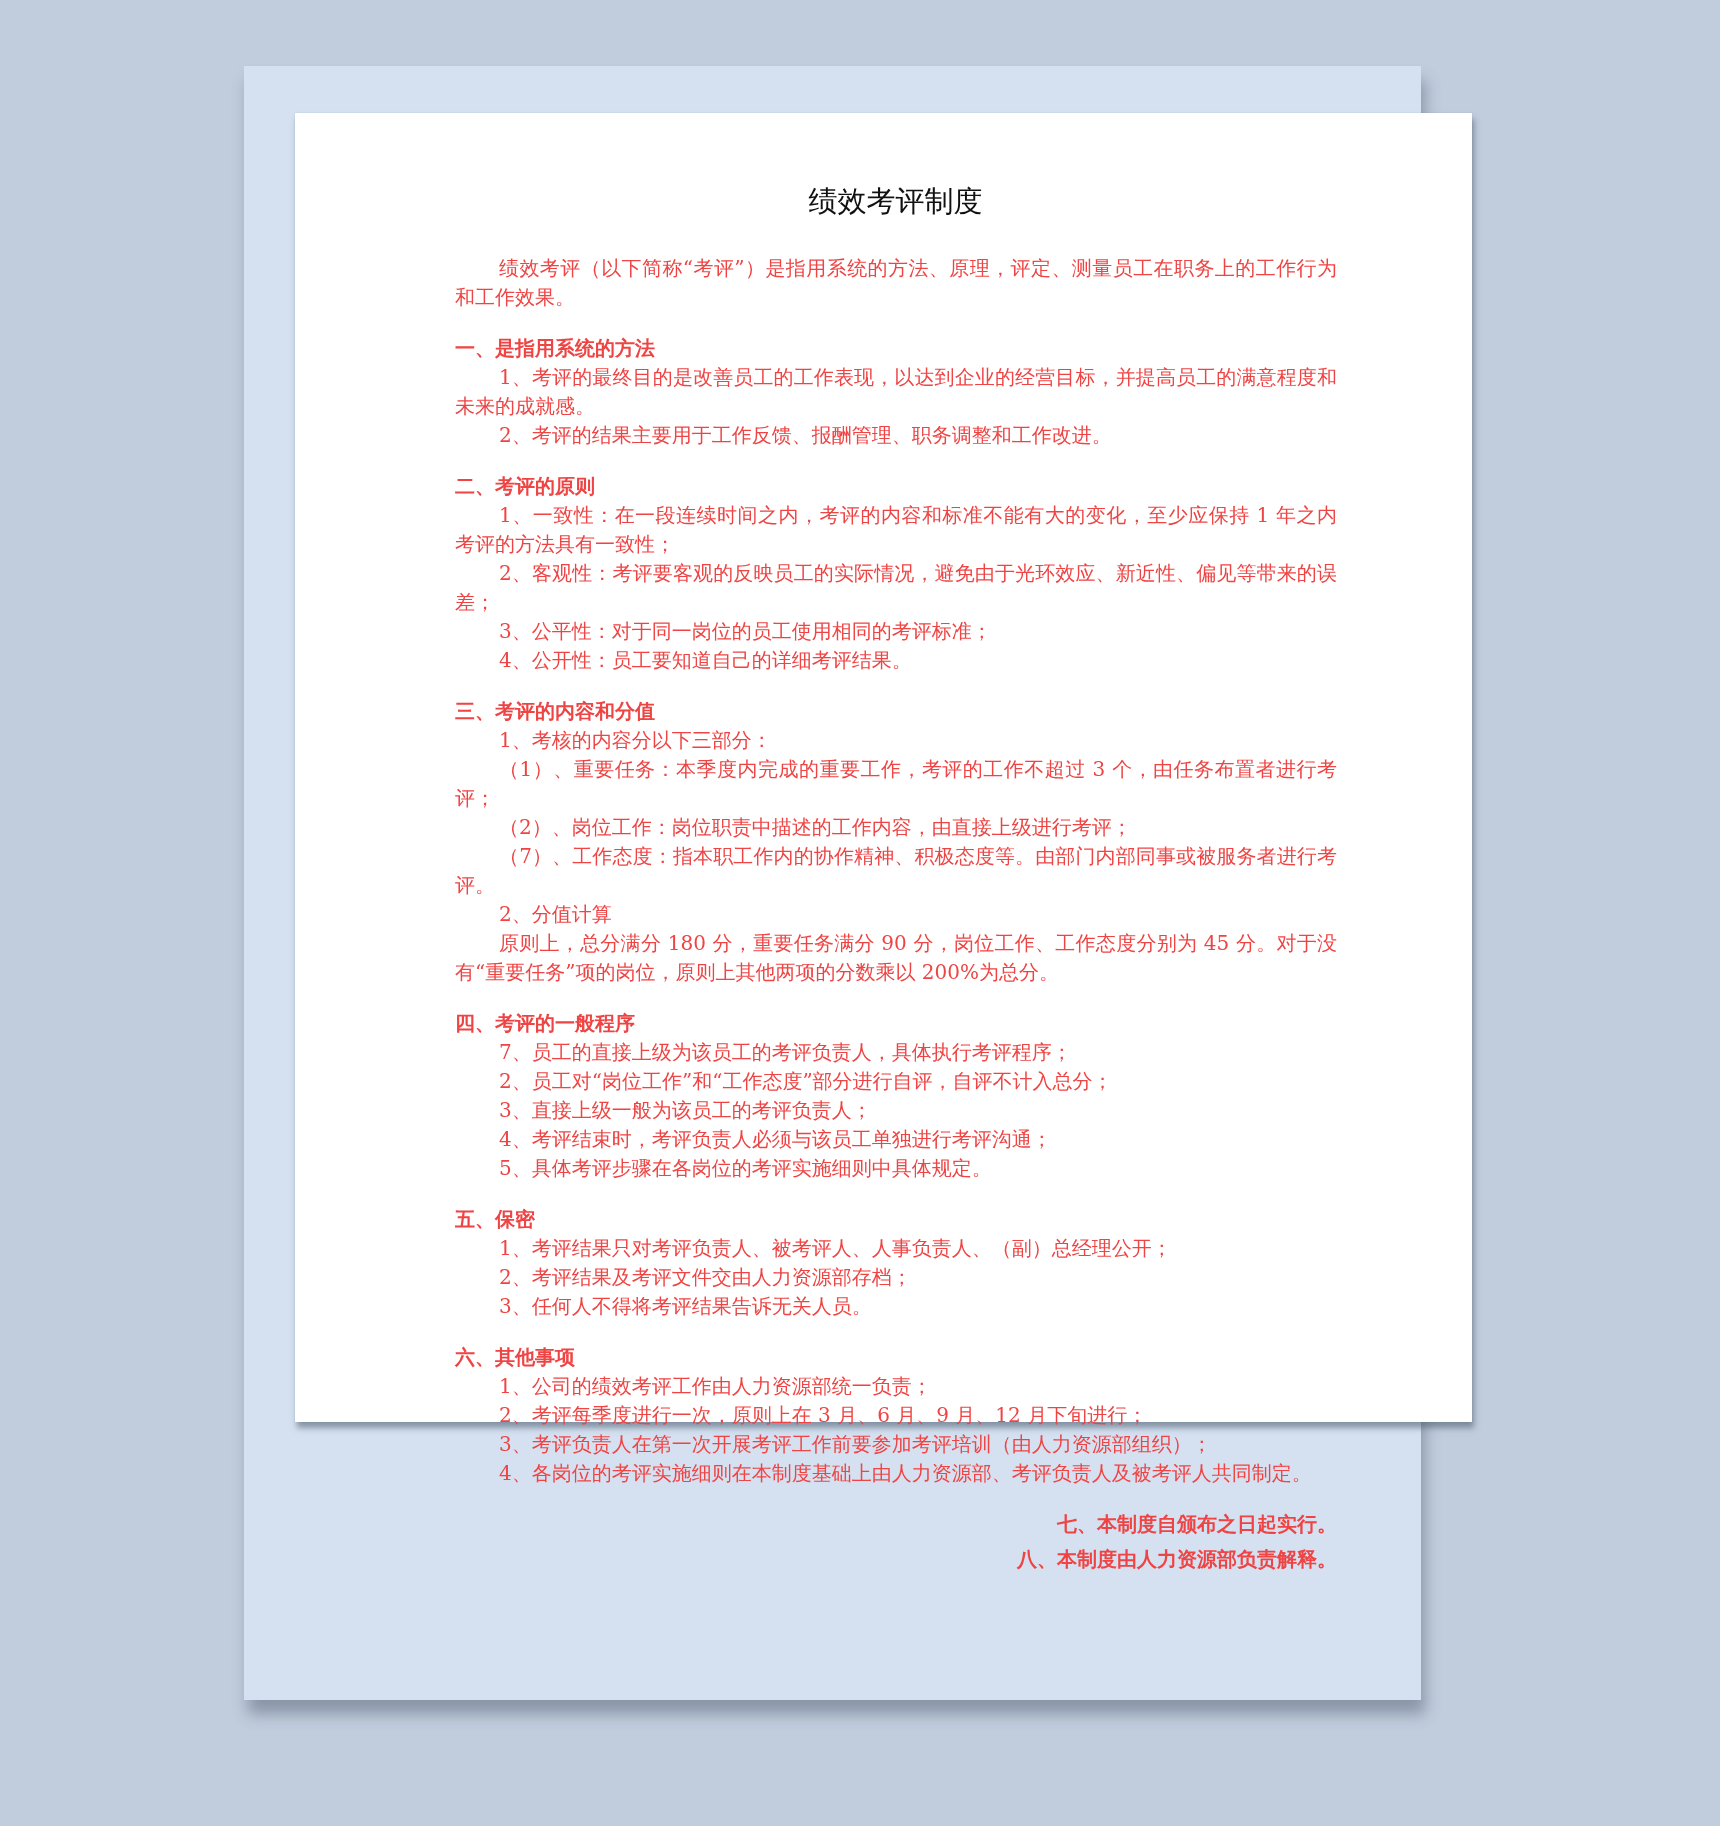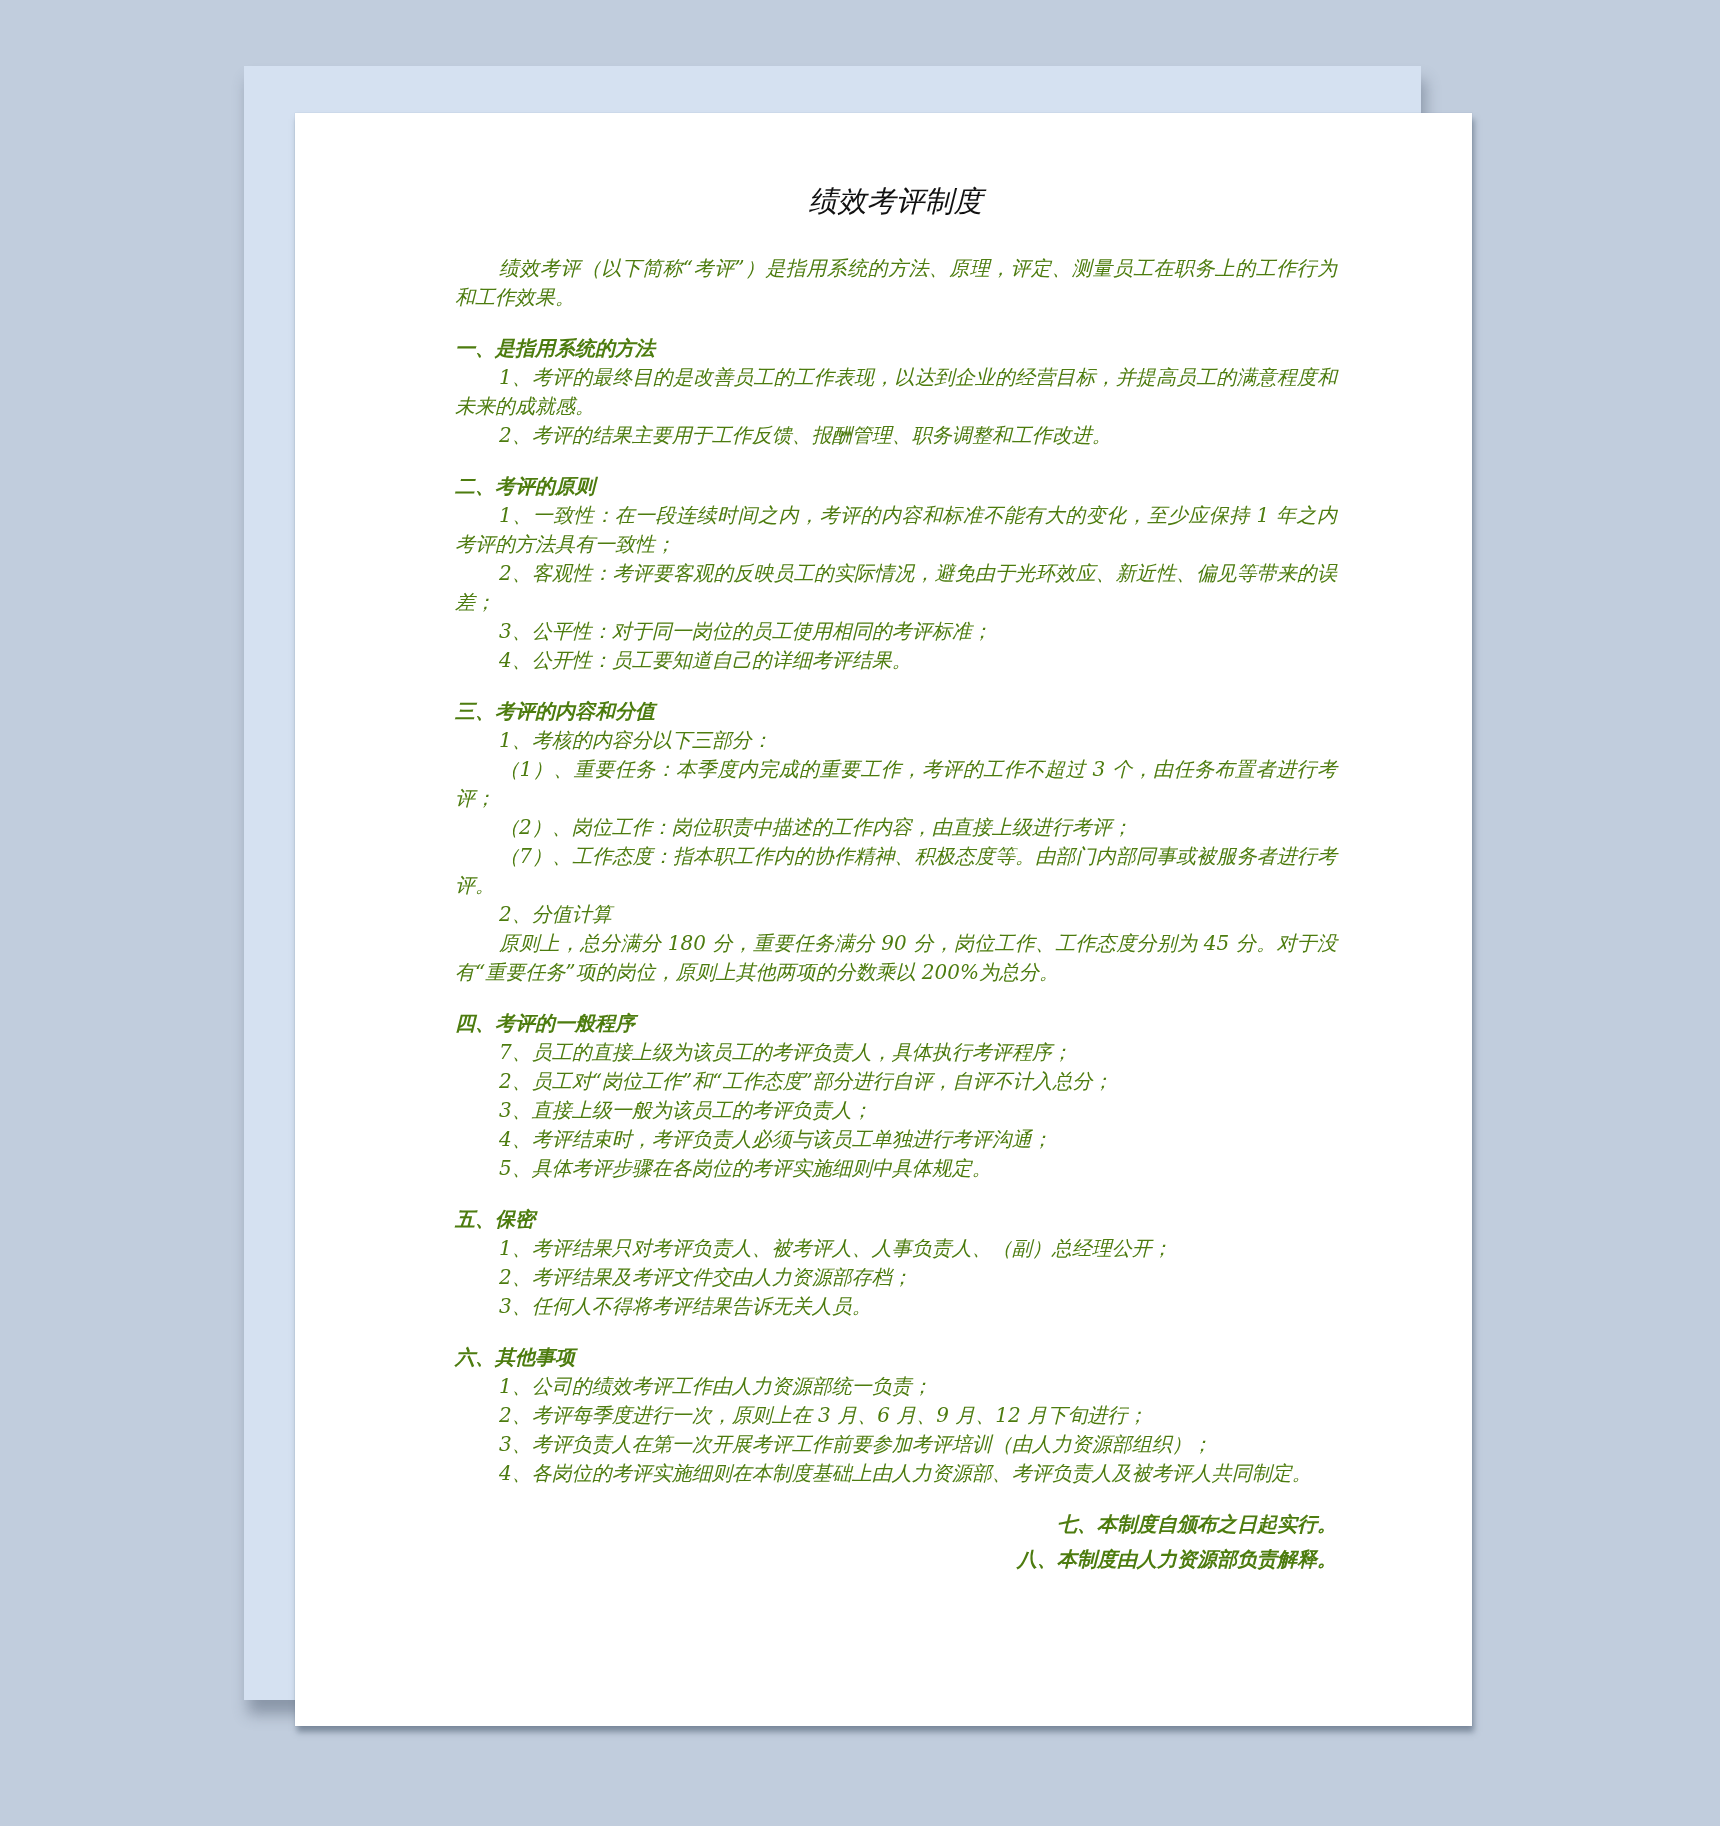--- a/index.html
+++ b/index.html
@@ -10,38 +10,37 @@
       font-family: "DejaVu Serif", "Liberation Serif", serif;
     }
     .back-page {
       position: absolute; left: 244px; top: 66px;
       width: 1177px; height: 1634px;
       background: #d5e1f1;
       box-shadow: 4px 14px 14px rgba(70, 85, 105, 0.45);
     }
     .front-page {
       position: absolute; left: 295px; top: 113px;
-      width: 1177px; height: 1613px;
+      width: 1177px; height: 1309px;
       background: #ffffff;
       box-shadow: 2px 6px 6px rgba(70, 85, 105, 0.55), 0 0 1px rgba(120,140,170,0.4);
-      font-style: italic;
     }
     .doc-title {
       position: absolute; left: 0; right: 0; top: 70px;
       text-align: center;
       font-size: 29px; line-height: 36px;
       color: #111;
       padding-left: 24px;
       letter-spacing: 0px;
     }
     .content {
       position: absolute; left: 160px; top: 141px;
       width: 882px;
       font-size: 20px; line-height: 29px;
-      color: #4d7c0f;
+      color: #ef4444;
     }
     .p {
       margin: 0; text-align: justify;
       text-justify: inter-character;
       white-space: normal;
     }
     .indent { text-indent: 44px; }
     .intro { margin-bottom: 22px; }
     .section { margin-bottom: 22px; }
     .section.s3 { margin-bottom: 22px; }

